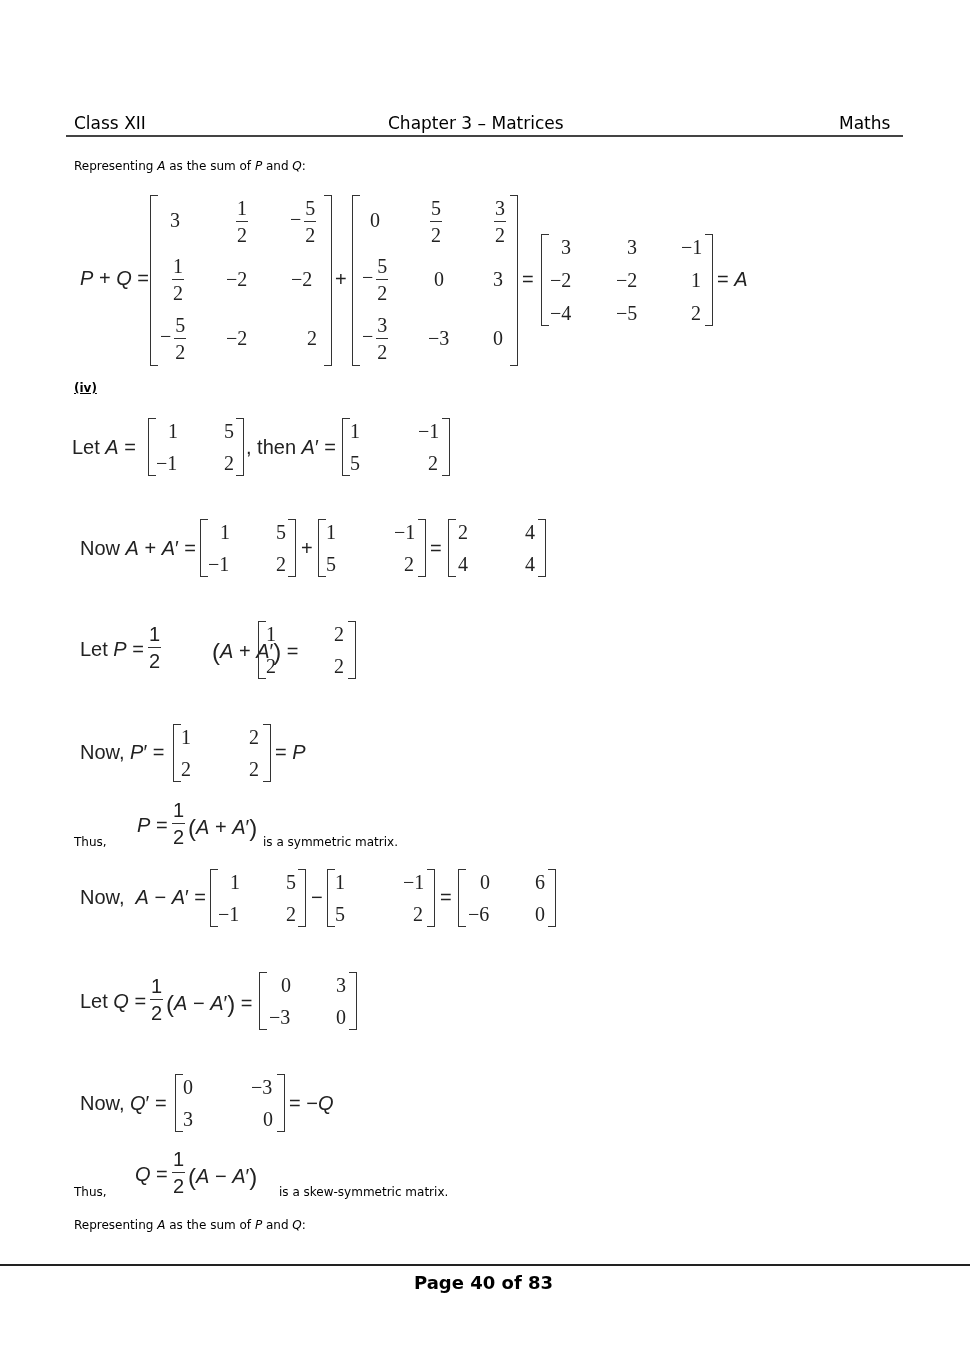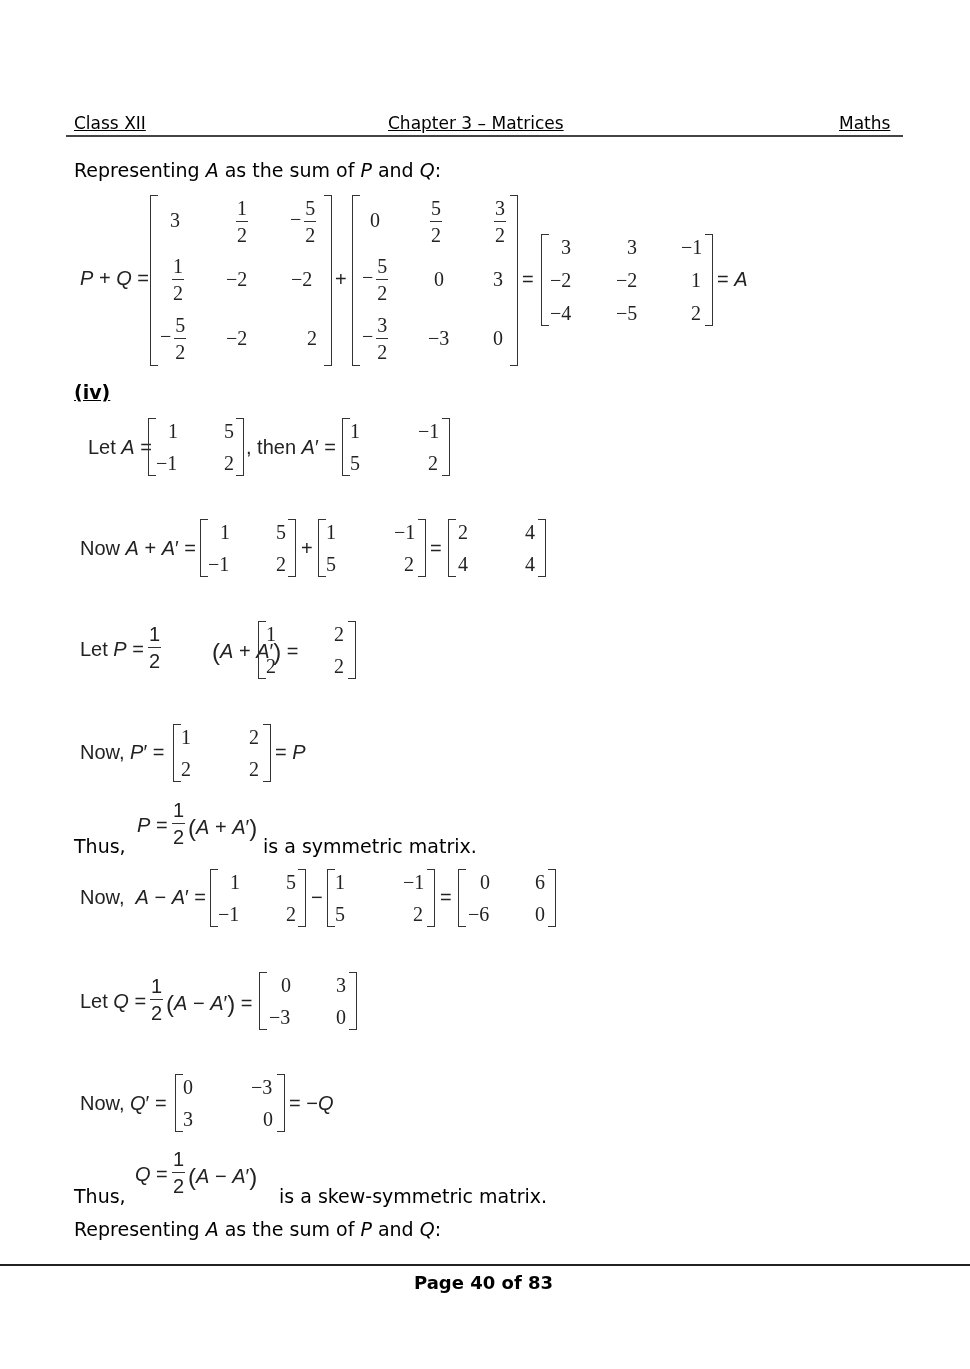--- a/index.html
+++ b/index.html
@@ -1,23 +1,23 @@
 <!DOCTYPE html>
 <html><head>
   <meta charset="utf-8">
   <style>
     html, body { margin: 0; padding: 0; background: #ffffff; }
     body { width: 970px; height: 1369px; position: relative; overflow: hidden; color: #000; }
     .sans { font-family: "DejaVu Sans", "Liberation Sans", sans-serif; }
     .serif { font-family: Liberation Sans, sans-serif; color: #222; }
     .abs { position: absolute; }
-    .hdr { font-size: 17px; top: 113px; text-decoration: underline; }
+    .hdr { font-size: 17px; top: 113px; }
     .hdr-line { position: absolute; left: 66px; top: 135px; width: 837px; height: 2px; background: #444; }
     .foot-line { position: absolute; left: 0; top: 1264px; width: 970px; height: 2px; background: #222; }
-    .para { font-size: 19px; }
+    .para { font-size: 12px; }
     .para i { font-style: italic; }
     .bold { font-weight: bold; }
     .m-label { font-size: 20px; white-space: nowrap; }
     .m-label i { font-style: italic; }
 
     
     .mat { position: absolute; }
     .mat .lb, .mat .rb { position: absolute; top: 0; bottom: 0; width: 7px; border: 1.6px solid #333; }
     .mat .lb { left: 0; border-right: none; }
     .mat .rb { right: 0; border-left: none; }
@@ -108,21 +108,21 @@
   <div class="cell" style="left:75px; top:36px;">−2</div>
   <div class="cell" style="left:150px; top:36px;">1</div>
   <div class="cell" style="left:9px; top:69px;">−4</div>
   <div class="cell" style="left:75px; top:69px;">−5</div>
   <div class="cell" style="left:150px; top:69px;">2</div>
 </div>
 <div class="abs serif m-label" style="left:717px; top:268px;">= <i>A</i></div>
 
 <div class="abs sans para bold" style="left:74px; top:381px;text-decoration:underline;">(iv)</div>
 
-<div class="abs serif m-label" style="left:88px; top:436px;">Let <i>A</i> =</div>
+<div class="abs serif m-label" style="left:72px; top:436px;">Let <i>A</i> =</div>
 <div class="mat" style="left:148px; top:418px; width:96px; height:58px;">
   <div class="lb"></div>
   <div class="rb"></div>
   <div class="cell" style="left:20px; top:3px;">1</div>
   <div class="cell" style="left:76px; top:3px;">5</div>
   <div class="cell" style="left:8px; top:35px;">−1</div>
   <div class="cell" style="left:76px; top:35px;">2</div>
 </div>
 <div class="abs serif m-label" style="left:246px; top:436px;">, then <i>A</i>′ =</div>
 <div class="mat" style="left:342px; top:418px; width:108px; height:58px;">

